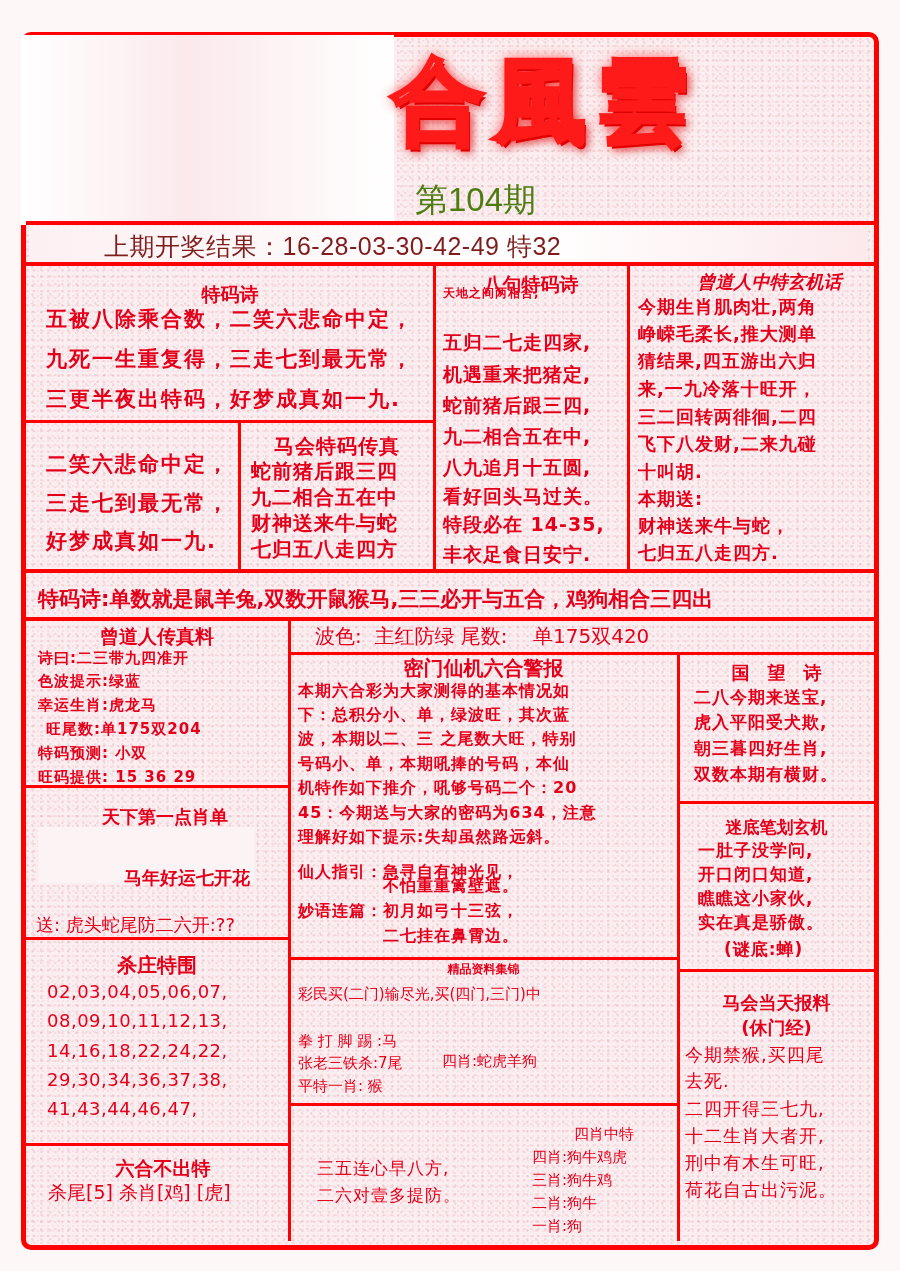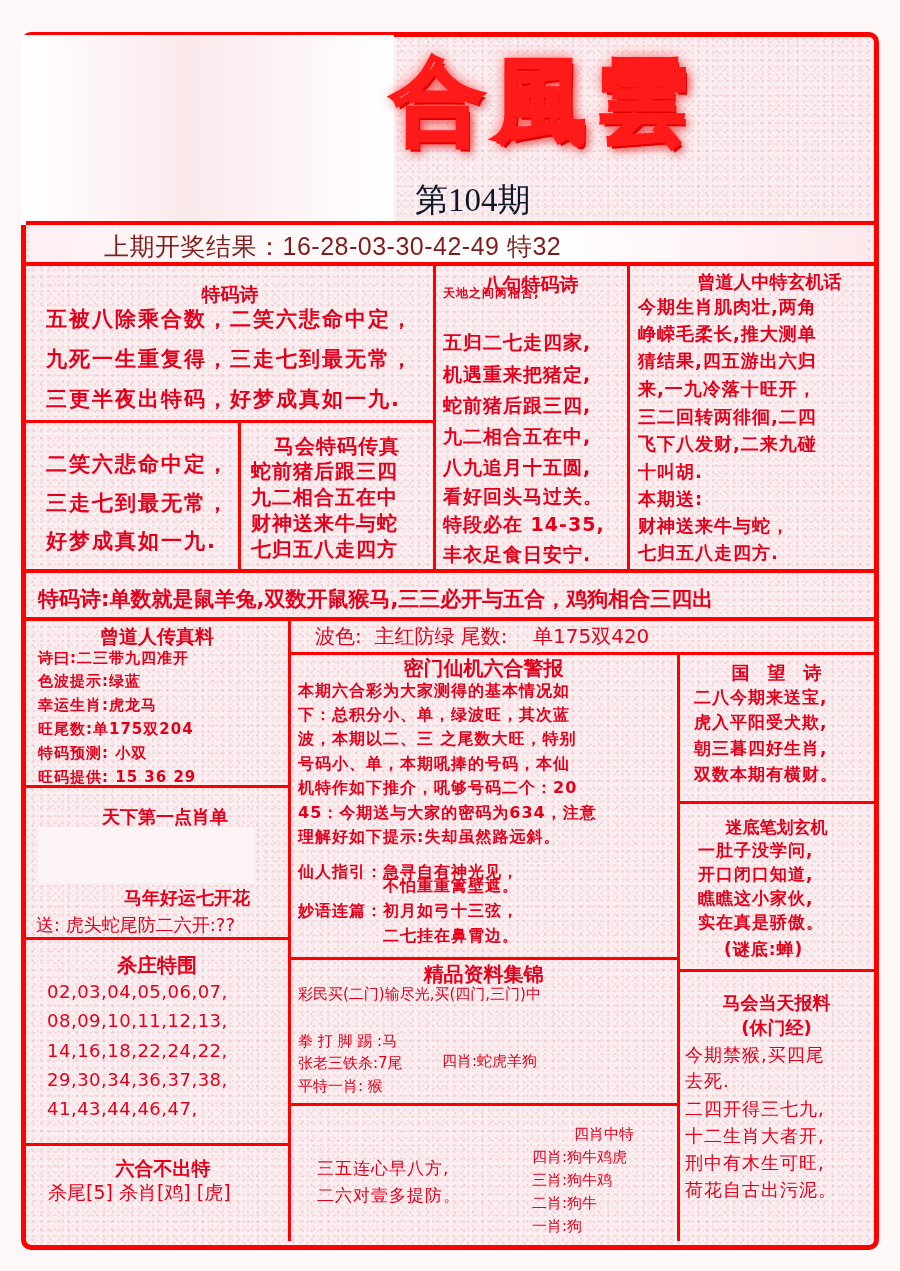--- a/index.html
+++ b/index.html
@@ -14,21 +14,21 @@
            radial-gradient(circle at 40% 80%, rgba(240,170,180,.2) 1px, transparent 1.5px);
          background-size:7px 7px,9px 9px,5px 5px;}
   .hline{position:absolute;background:#ff0000;height:4px;}
   .vline{position:absolute;background:#ff0000;width:3px;}
   .logo-mask{position:absolute;left:21px;top:35px;width:373px;height:190px;
              background:linear-gradient(90deg,#fff 0%,#fbe9ec 45%,#fff 100%);}
   .title-chars{position:absolute;left:392px;top:40px;font-family:"DejaVu Serif","Liberation Serif",serif;
                font-size:92px;font-weight:bold;color:#fff;letter-spacing:10px;
                -webkit-text-stroke:4px #ff1a1a;
                text-shadow:3px 4px 0 #e00000,0 0 14px #ff3030,5px 6px 8px rgba(200,0,0,.6);}
-  .issue{position:absolute;left:415px;top:178px;font-size:33px;color:#0f172a;font-family:Liberation Serif, serif;}
+  .issue{position:absolute;left:415px;top:178px;font-size:33px;color:#4d7c0f;font-family:Liberation Sans, sans-serif;}
   .result-bar{position:absolute;left:30px;top:226px;width:838px;height:36px;
               background:linear-gradient(90deg,#fdf0f2,#fff 60%,#fce9ec);}
   .result-text{position:absolute;left:104px;top:230px;font-size:25px;color:#7f1d1d;letter-spacing:0.5px;font-family:"Liberation Sans",sans-serif;}
   .t{position:absolute;font-weight:bold;color:#e4001b;white-space:nowrap;}
   .h{position:absolute;font-weight:bold;color:#e4001b;text-align:center;white-space:nowrap;}
   .mask{position:absolute;background:#fbf3f4;}
 </style>
 </head>
 <body>
 
@@ -67,21 +67,21 @@
 <div class="t" style="left:443px;top:285px;font-size:12px;letter-spacing:1px;">天地之间两相合,</div>
 <div class="t" style="left:443px;top:330px;font-size:19px;letter-spacing:1px;">五归二七走四家,</div>
 <div class="t" style="left:443px;top:362px;font-size:19px;letter-spacing:1px;">机遇重来把猪定,</div>
 <div class="t" style="left:443px;top:393px;font-size:19px;letter-spacing:1px;">蛇前猪后跟三四,</div>
 <div class="t" style="left:443px;top:424px;font-size:19px;letter-spacing:1px;">九二相合五在中,</div>
 <div class="t" style="left:443px;top:455px;font-size:19px;letter-spacing:1px;">八九追月十五圆,</div>
 <div class="t" style="left:443px;top:484px;font-size:19px;letter-spacing:1px;">看好回头马过关。</div>
 <div class="t" style="left:443px;top:512px;font-size:19px;letter-spacing:1px;">特段必在 14-35,</div>
 <div class="t" style="left:443px;top:542px;font-size:19px;letter-spacing:1px;">丰衣足食日安宁.</div>
 
-<div class="h" style="left:630px;width:245px;top:270px;font-size:18px;padding-left:34px;box-sizing:border-box;">曾道人中特玄机话</div>
+<div class="h" style="left:630px;width:245px;top:270px;font-size:18px;padding-left:34px;box-sizing:border-box;font-style:italic;">曾道人中特玄机话</div>
 <div class="t" style="left:638px;top:295px;font-size:18px;letter-spacing:1px;">今期生肖肌肉壮,两角</div>
 <div class="t" style="left:638px;top:322px;font-size:18px;letter-spacing:1px;">峥嵘毛柔长,推大测单</div>
 <div class="t" style="left:638px;top:349px;font-size:18px;letter-spacing:1px;">猜结果,四五游出六归</div>
 <div class="t" style="left:638px;top:377px;font-size:18px;letter-spacing:1px;">来,一九冷落十旺开，</div>
 <div class="t" style="left:638px;top:405px;font-size:18px;letter-spacing:1px;">三二回转两徘徊,二四</div>
 <div class="t" style="left:638px;top:432px;font-size:18px;letter-spacing:1px;">飞下八发财,二来九碰</div>
 <div class="t" style="left:638px;top:460px;font-size:18px;letter-spacing:1px;">十叫胡.</div>
 <div class="t" style="left:638px;top:487px;font-size:18px;letter-spacing:1px;">本期送:</div>
 <div class="t" style="left:638px;top:514px;font-size:18px;letter-spacing:1px;">财神送来牛与蛇，</div>
 <div class="t" style="left:638px;top:541px;font-size:18px;letter-spacing:1px;">七归五八走四方.</div>
@@ -97,27 +97,27 @@
 <div class="hline" style="left:26px;top:937px;width:264px;height:3px;"></div>
 <div class="hline" style="left:290px;top:957px;width:389px;height:3px;"></div>
 <div class="hline" style="left:679px;top:969px;width:195px;height:3px;"></div>
 <div class="hline" style="left:290px;top:1103px;width:389px;height:3px;"></div>
 <div class="hline" style="left:26px;top:1143px;width:264px;height:3px;"></div>
 
 <div class="h" style="left:26px;width:262px;top:624px;font-size:19px;">曾道人传真料</div>
 <div class="t" style="left:38px;top:649px;font-size:15px;letter-spacing:1px;">诗曰:二三带九四准开</div>
 <div class="t" style="left:38px;top:672px;font-size:15px;letter-spacing:1px;">色波提示:绿蓝</div>
 <div class="t" style="left:38px;top:696px;font-size:15px;letter-spacing:1px;">幸运生肖:虎龙马</div>
-<div class="t" style="left:38px;top:720px;font-size:15px;letter-spacing:1px;">旺尾数:单175双204</div>
+<div class="t" style="left:46px;top:720px;font-size:15px;letter-spacing:1px;">旺尾数:单175双204</div>
 <div class="t" style="left:38px;top:744px;font-size:15px;letter-spacing:1px;">特码预测: 小双</div>
 <div class="t" style="left:38px;top:768px;font-size:15px;letter-spacing:1px;">旺码提供: 15 36 29</div>
 
 <div class="h" style="left:26px;width:262px;top:805px;font-size:18px;padding-left:16px;box-sizing:border-box;">天下第一点肖单</div>
 <div class="mask" style="left:38px;top:827px;width:216px;height:56px;"></div>
-<div class="h" style="left:26px;width:292px;top:886px;font-size:18px;padding-left:30px;box-sizing:border-box;">马年好运七开花</div>
+<div class="h" style="left:26px;width:292px;top:866px;font-size:18px;padding-left:30px;box-sizing:border-box;">马年好运七开花</div>
 <div class="t" style="left:36px;top:913px;font-size:18px;font-weight:normal;">送: 虎头蛇尾防二六开:??</div>
 
 <div class="h" style="left:26px;width:262px;top:952px;font-size:20px;">杀庄特围</div>
 <div class="t" style="left:47px;top:981px;font-size:18px;font-weight:normal;letter-spacing:0.5px;text-align:right;">02,03,04,05,06,07,</div>
 <div class="t" style="left:47px;top:1010px;font-size:18px;font-weight:normal;letter-spacing:0.5px;">08,09,10,11,12,13,</div>
 <div class="t" style="left:47px;top:1040px;font-size:18px;font-weight:normal;letter-spacing:0.5px;">14,16,18,22,24,22,</div>
 <div class="t" style="left:47px;top:1069px;font-size:18px;font-weight:normal;letter-spacing:0.5px;">29,30,34,36,37,38,</div>
 <div class="t" style="left:47px;top:1098px;font-size:18px;font-weight:normal;letter-spacing:0.5px;">41,43,44,46,47,</div>
 
 <div class="h" style="left:26px;width:262px;top:1156px;font-size:19px;padding-left:12px;box-sizing:border-box;">六合不出特</div>
@@ -144,21 +144,21 @@
 <div class="t" style="left:694px;top:737px;font-size:17px;letter-spacing:1px;">朝三暮四好生肖,</div>
 <div class="t" style="left:694px;top:763px;font-size:17px;letter-spacing:1px;">双数本期有横财。</div>
 
 <div class="h" style="left:679px;width:195px;top:816px;font-size:17px;">迷底笔划玄机</div>
 <div class="t" style="left:698px;top:839px;font-size:17px;letter-spacing:1px;">一肚子没学问,</div>
 <div class="t" style="left:698px;top:863px;font-size:17px;letter-spacing:1px;">开口闭口知道,</div>
 <div class="t" style="left:698px;top:887px;font-size:17px;letter-spacing:1px;">瞧瞧这小家伙,</div>
 <div class="t" style="left:698px;top:911px;font-size:17px;letter-spacing:1px;">实在真是骄傲。</div>
 <div class="t" style="left:724px;top:938px;font-size:17px;letter-spacing:1px;">(谜底:蝉)</div>
 
-<div class="h" style="left:290px;width:387px;top:961px;font-size:20px;">精品资料集锦</div>
+<div class="h" style="left:290px;width:387px;top:961px;font-size:12px;">精品资料集锦</div>
 <div class="t" style="left:298px;top:985px;font-size:15px;font-weight:normal;">彩民买(二门)输尽光,买(四门,三门)中</div>
 <div class="t" style="left:442px;top:1008px;font-size:15px;font-weight:normal;margin-top:44px;">四肖:蛇虎羊狗</div>
 <div class="t" style="left:298px;top:1032px;font-size:15px;font-weight:normal;">拳 打 脚 踢 :马</div>
 <div class="t" style="left:298px;top:1054px;font-size:15px;font-weight:normal;">张老三铁杀:7尾</div>
 <div class="t" style="left:298px;top:1077px;font-size:15px;font-weight:normal;">平特一肖: 猴</div>
 
 <div class="t" style="left:317px;top:1157px;font-size:17px;font-weight:normal;letter-spacing:1px;">三五连心早八方,</div>
 <div class="t" style="left:317px;top:1184px;font-size:17px;font-weight:normal;letter-spacing:1px;">二六对壹多提防。</div>
 
 <div class="t" style="left:574px;top:1125px;font-size:15px;font-weight:normal;">四肖中特</div>

